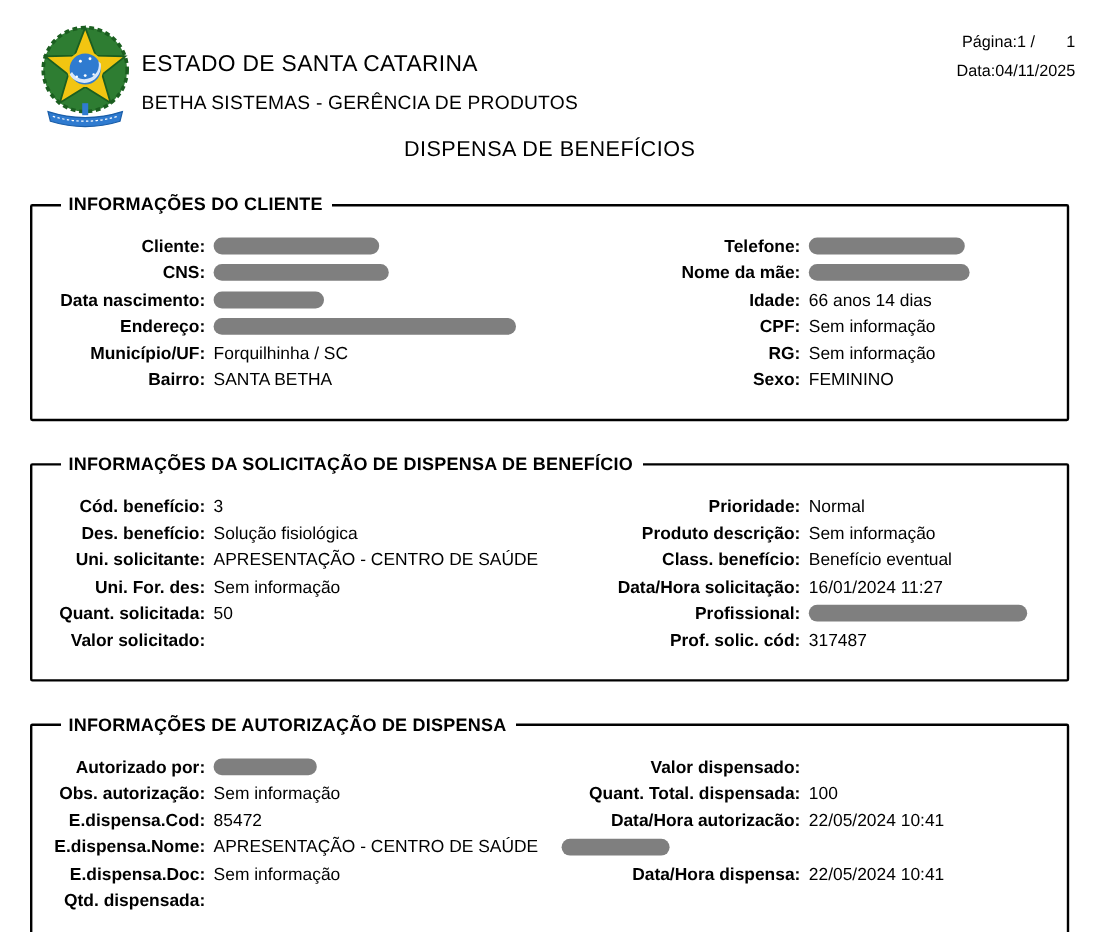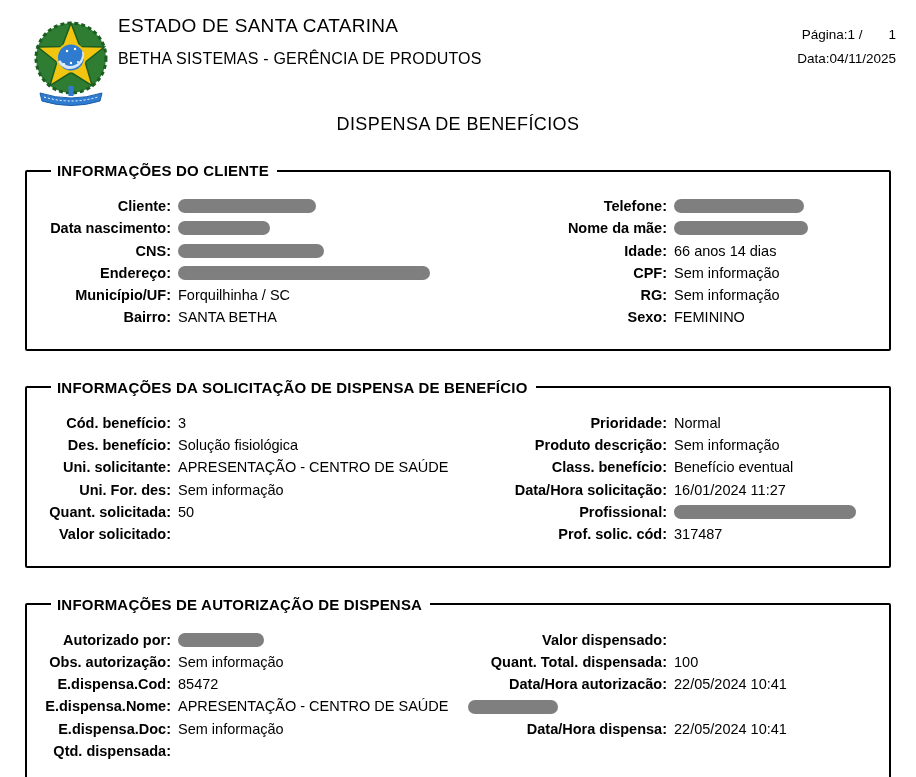--- a/index.html
+++ b/index.html
@@ -7,21 +7,21 @@
     position:relative;
     width:916px;height:777px;
     background:#ffffff;
     font-family:"Liberation Sans", sans-serif;
     color:#000;
     overflow:hidden;
   }
   
   .report-header{position:relative;height:108px;}
   .logo{position:absolute;left:30px;top:20px;width:82px;height:88px;}
-  .header-titles{position:absolute;left:118px;top:15px;}
+  .header-titles{position:absolute;left:118px;top:43px;}
   .org-name{font-size:19px;font-weight:400;letter-spacing:.3px;margin:0 0 13px 0;}
   .dept-name{font-size:16px;font-weight:400;letter-spacing:.2px;margin:0;}
   .header-meta{position:absolute;right:20px;top:27px;font-size:13.5px;}
   .meta-row{display:flex;width:150px;justify-content:flex-end;margin-bottom:9px;}
   .meta-val{display:flex;gap:26px;justify-content:flex-end;}
   
   .report-title{
     text-align:center;font-size:18px;font-weight:400;letter-spacing:.4px;
     margin:6px 0 27px 0;
   }
@@ -101,26 +101,26 @@
 
   <fieldset class="section">
     <legend>INFORMAÇÕES DO CLIENTE</legend>
     <div class="cols">
       <div class="col col1">
           <div class="row">
             <span class="lbl">Cliente:</span>
             <span class="val"><span class="redacted" style="width: 138px;"></span></span>
           </div>
           <div class="row">
+            <span class="lbl">CNS:</span>
+            <span class="val"><span class="redacted" style="width: 146px;"></span></span>
+          </div>
+          <div class="row">
             <span class="lbl">Data nascimento:</span>
             <span class="val"><span class="redacted" style="width: 92px;"></span></span>
-          </div>
-          <div class="row">
-            <span class="lbl">CNS:</span>
-            <span class="val"><span class="redacted" style="width: 146px;"></span></span>
           </div>
           <div class="row">
             <span class="lbl">Endereço:</span>
             <span class="val"><span class="redacted" style="width: 252px;"></span></span>
           </div>
           <div class="row">
             <span class="lbl">Município/UF:</span>
             <span class="val">Forquilhinha / SC</span>
           </div>
           <div class="row">

